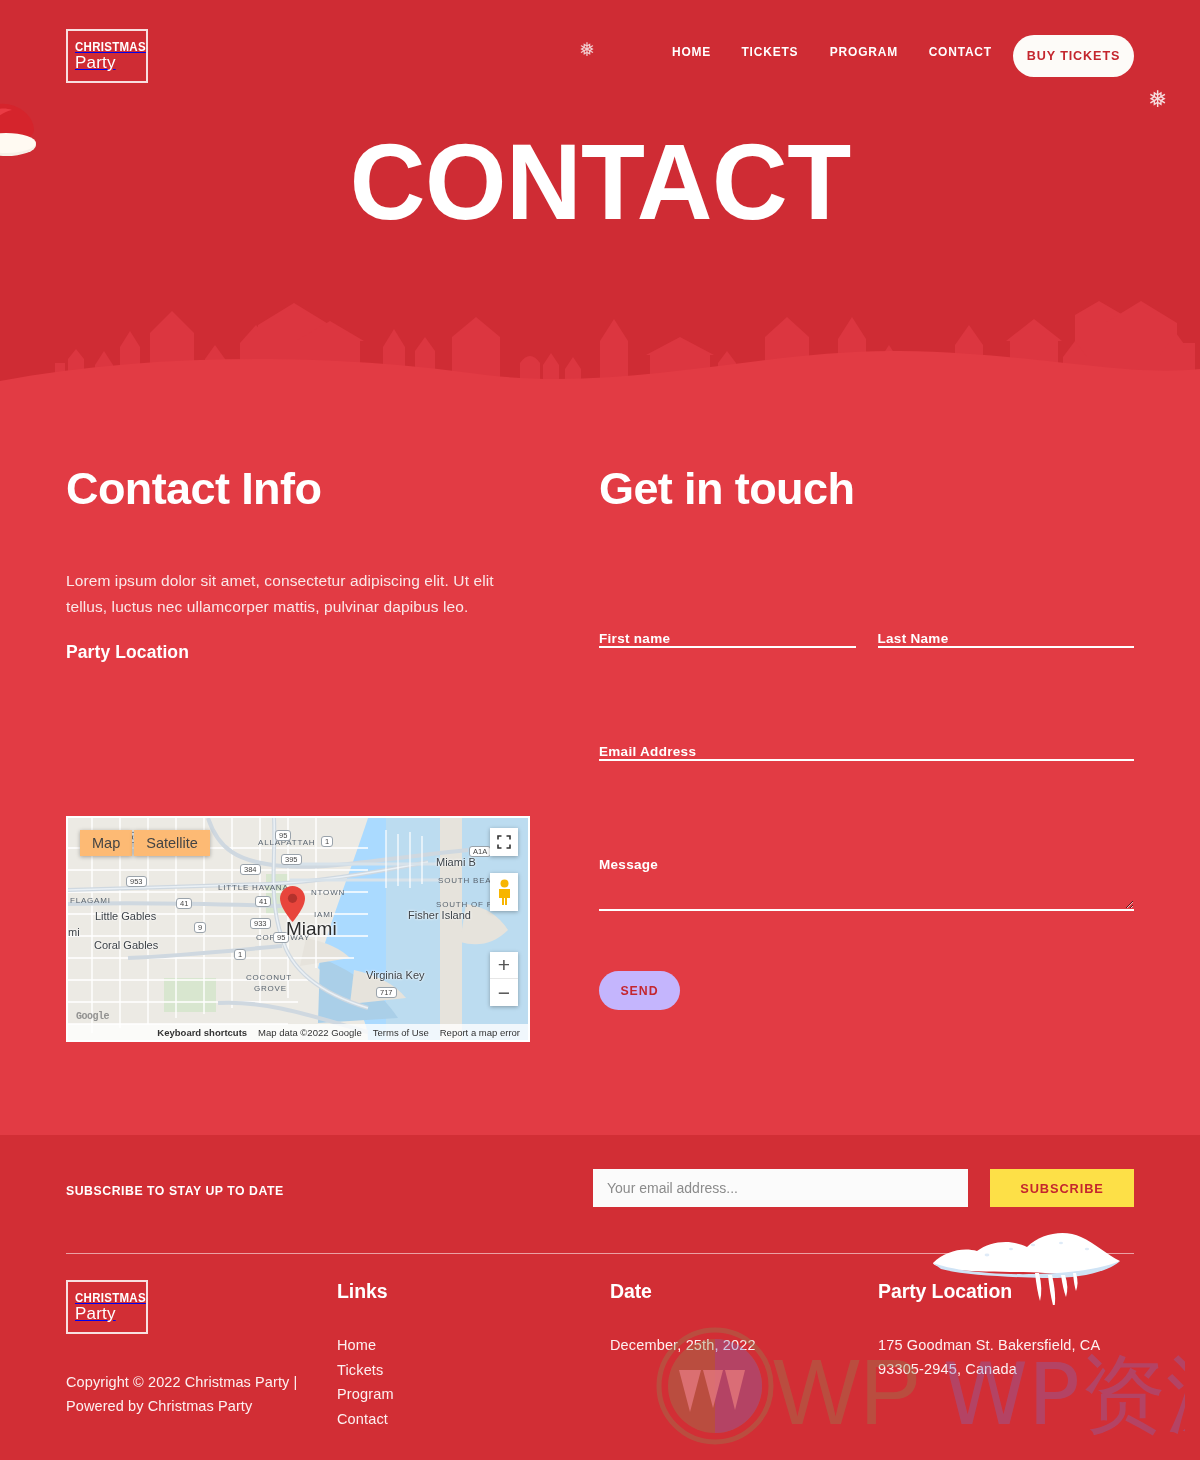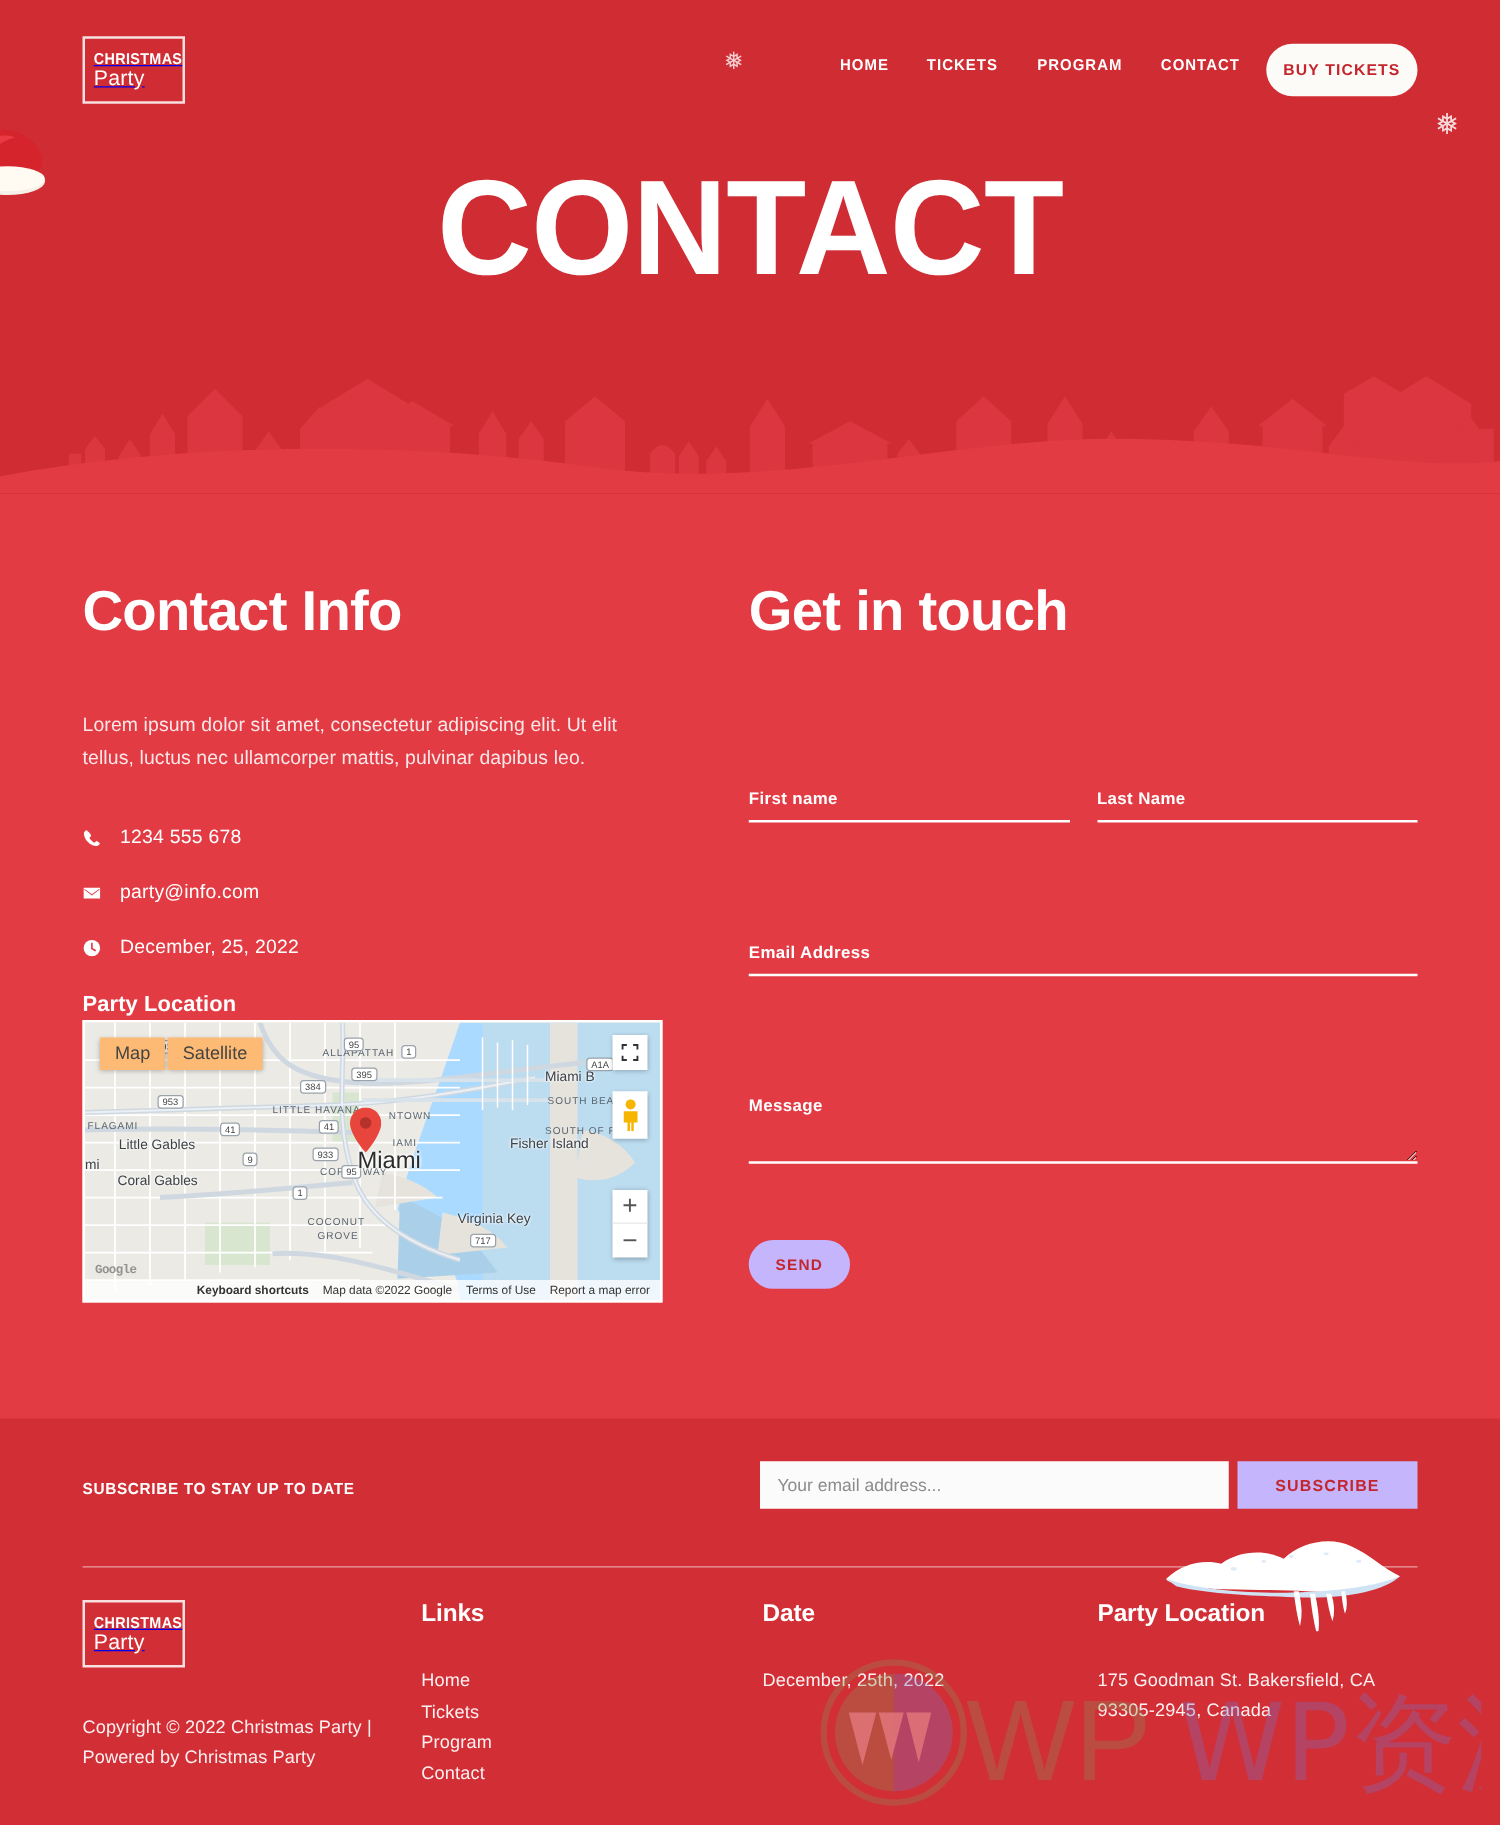--- a/index.html
+++ b/index.html
@@ -181,21 +181,21 @@
   }
 
   
   .form-col { position: absolute; left: 599px; top: 71px; width: 535px; }
   .form { margin-top: 78px; position: relative; }
   .field { position: relative; margin-bottom: 0; }
   .field input, .field textarea {
     width: 100%; background: transparent; border: none;
     border-bottom: 2px solid #fff; color: #0f172a;
     font-family: "Liberation Sans", sans-serif;
-    font-size: 13.5px; outline: none; padding: 0 0 10px 0;
+    font-size: 13.5px; outline: none; padding: 0 0 0 0;
     letter-spacing: .3px;
     margin-top: 42px;
   }
   .field input::placeholder, .field textarea::placeholder {
     color: #fff; font-weight: 700; font-size: 13.5px; opacity: 1;
     font-family: "Liberation Sans Narrow", "Liberation Sans", sans-serif;
     letter-spacing: .3px;
   }
   .row2 { display: flex; gap: 22px; }
   .row2 .field { flex: 1 1 0; }
@@ -220,22 +220,22 @@
     transform: scaleX(.96); transform-origin: left center;
   }
   .sub-form { position: absolute; right: 0; top: 0; display: flex; }
   .sub-input {
     width: 375px; height: 38px; border: none; background: #fbfbfb;
     padding: 0 14px; font-size: 14px; color: #333; outline: none;
     font-family: "Liberation Sans", sans-serif;
   }
   .sub-input::placeholder { color: #8b8b8b; font-size: 14px; }
   .sub-btn {
-    width: 144px; height: 38px; background: #c4b5fd; border: none; cursor: pointer;
-    margin-left: 7px; color: #c4262e;
+    width: 144px; height: 38px; background: #fde047; border: none; cursor: pointer;
+    margin-left: 22px; color: #c4262e;
     font-family: "Liberation Sans Narrow", "Liberation Sans", sans-serif;
     font-weight: 700; font-size: 12.8px; letter-spacing: .9px;
   }
   .divider {
     position: absolute; left: 66px; top: 118px; width: 1068px; height: 1px;
     background: rgba(255,255,255,.55);
   }
   .snowpile { position: absolute; left: 915px; top: 1215px; width: 215px; height: 90px; pointer-events: none; }
 
   .fcols { position: absolute; left: 66px; top: 145px; width: 1068px; }
@@ -339,42 +339,20 @@
     </div>
   </header>
 
   <main class="main">
     <div class="container">
 
       <section class="contact-col">
         <h2 class="h2">Contact Info</h2>
         <p class="contact-desc">Lorem ipsum dolor sit amet, consectetur adipiscing elit. Ut elit tellus, luctus nec ullamcorper mattis, pulvinar dapibus leo.</p>
 
-        <div class="info-list">
-          <div class="info-item">
-            <svg width="15" height="15" viewBox="0 0 16 16">
-              <path fill="#fff" d="M3.6 1.2 C2.7 1.2 1.2 2.6 1.2 4 c0 5.2 5.6 10.8 10.8 10.8 1.4 0 2.8-1.5 2.8-2.4 0-.4-2.5-2-2.9-2-.4 0-1.2 1.4-1.7 1.4-.9 0-4.2-3.3-4.2-4.2 0-.5 1.4-1.3 1.4-1.7 0-.4-1.6-2.9-2-2.9z"></path>
-            </svg>
-            <span>1234 555 678</span>
-          </div>
-          <div class="info-item">
-            <svg width="15" height="15" viewBox="0 0 16 16">
-              <path fill="#fff" d="M1 3.5h14v9H1z"></path>
-              <path fill="#e23b44" d="M1.6 4.2 L8 9 l6.4-4.8 v.9 L8 10 1.6 5.1z"></path>
-            </svg>
-            <span>party@info.com</span>
-          </div>
-          <div class="info-item">
-            <svg width="15" height="15" viewBox="0 0 16 16">
-              <circle cx="8" cy="8" r="7" fill="#fff"></circle>
-              <path stroke="#e23b44" stroke-width="1.4" stroke-linecap="round" fill="none" d="M8 4v4.3l2.8 1.7"></path>
-            </svg>
-            <span>December, 25, 2022</span>
-          </div>
-        </div>
 
         <div class="party-loc-label">Party Location</div>
       </section>
 
       <div class="map-frame">
         <svg class="map-canvas" viewBox="0 0 460 222" preserveAspectRatio="none">
           <rect width="460" height="222" fill="#eceae4"></rect>
 
           <path fill="#aadaff" d="M300 0 h160 v222 h-160 C 300 190, 270 170, 250 150 C 260 110, 280 60, 300 0 Z"></path>
           <path fill="#bcdcf0" d="M318 0 h142 v222 h-142z"></path>

